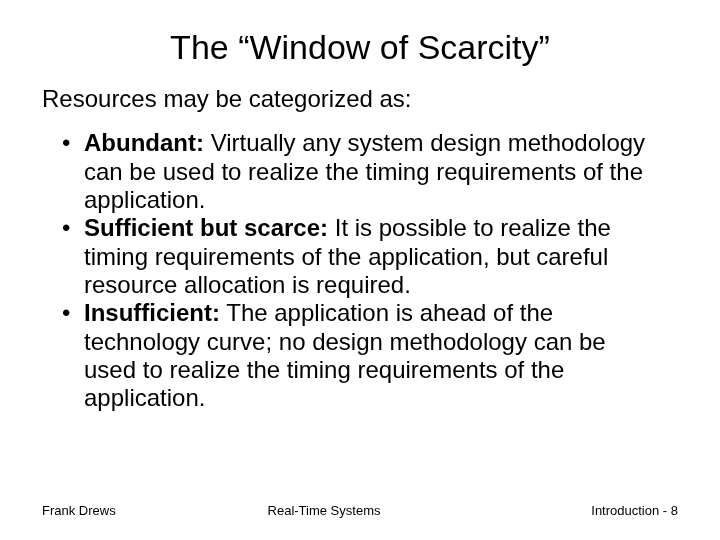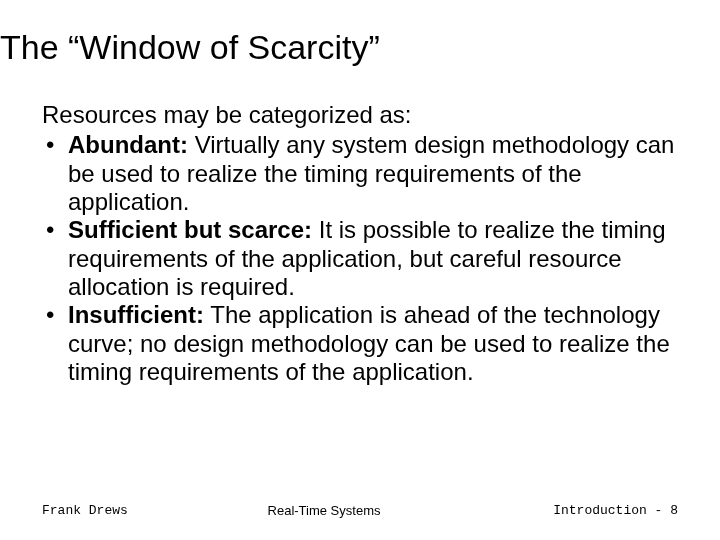--- a/index.html
+++ b/index.html
@@ -11,37 +11,37 @@
     font-family: Arial, Helvetica, sans-serif;
     color: #000000;
   }
   .slide {
     width: 720px;
     height: 540px;
     position: relative;
     box-sizing: border-box;
   }
   .title {
-    text-align: left;
+    text-align: center;
     font-size: 34px;
     font-weight: normal;
     padding-top: 28px;
     padding-bottom: 18px;
   }
   .body {
     padding: 0 42px;
     font-size: 24px;
     line-height: 1.18;
   }
   .intro {
-    margin: 16px 0 2px 0;
+    margin: 0 0 2px 0;
   }
   ul.bullets {
     list-style: none;
-    margin: 0;
+    margin: 16px;
     padding: 0;
   }
   ul.bullets li {
     position: relative;
     padding-left: 26px;
     margin: 0;
   }
   ul.bullets li::before {
     content: "•";
     position: absolute;
@@ -66,21 +66,20 @@
   }
   .footer-center {
     position: absolute;
     left: 0;
     width: 648px;
     text-align: center;
   }
   .footer-left, .footer-right {
     position: relative;
     z-index: 1;
-    font-family: Liberation Mono, monospace;
   }
 </style>
 </head>
 <body>
 
 <div class="slide">
 
   <div class="title">The “Window of Scarcity”</div>
 
   <div class="body">

